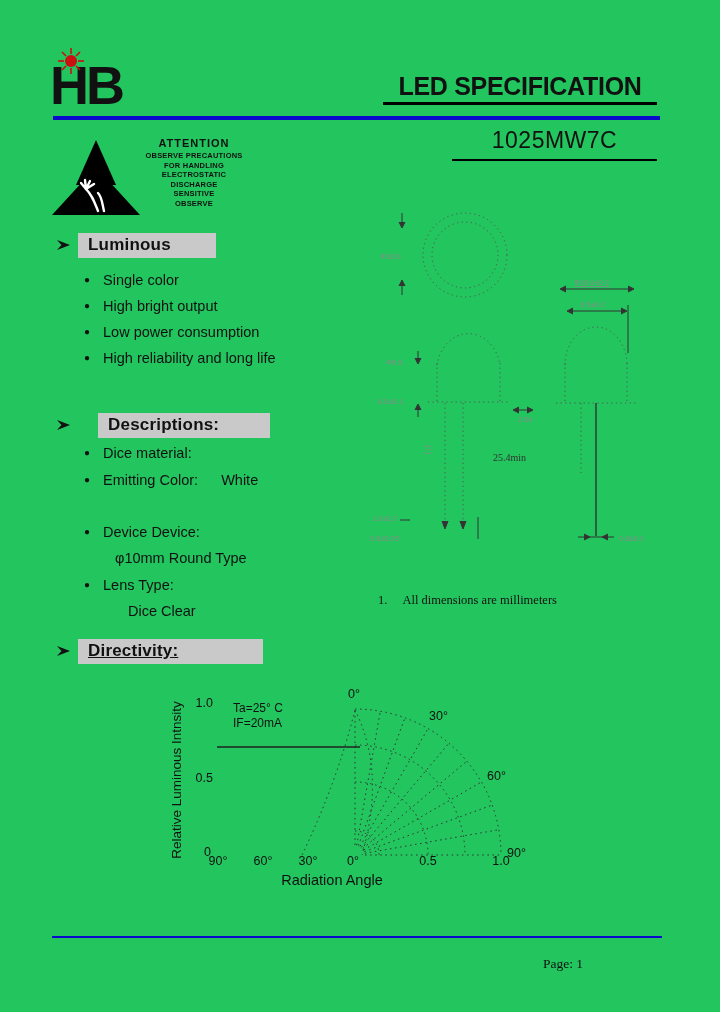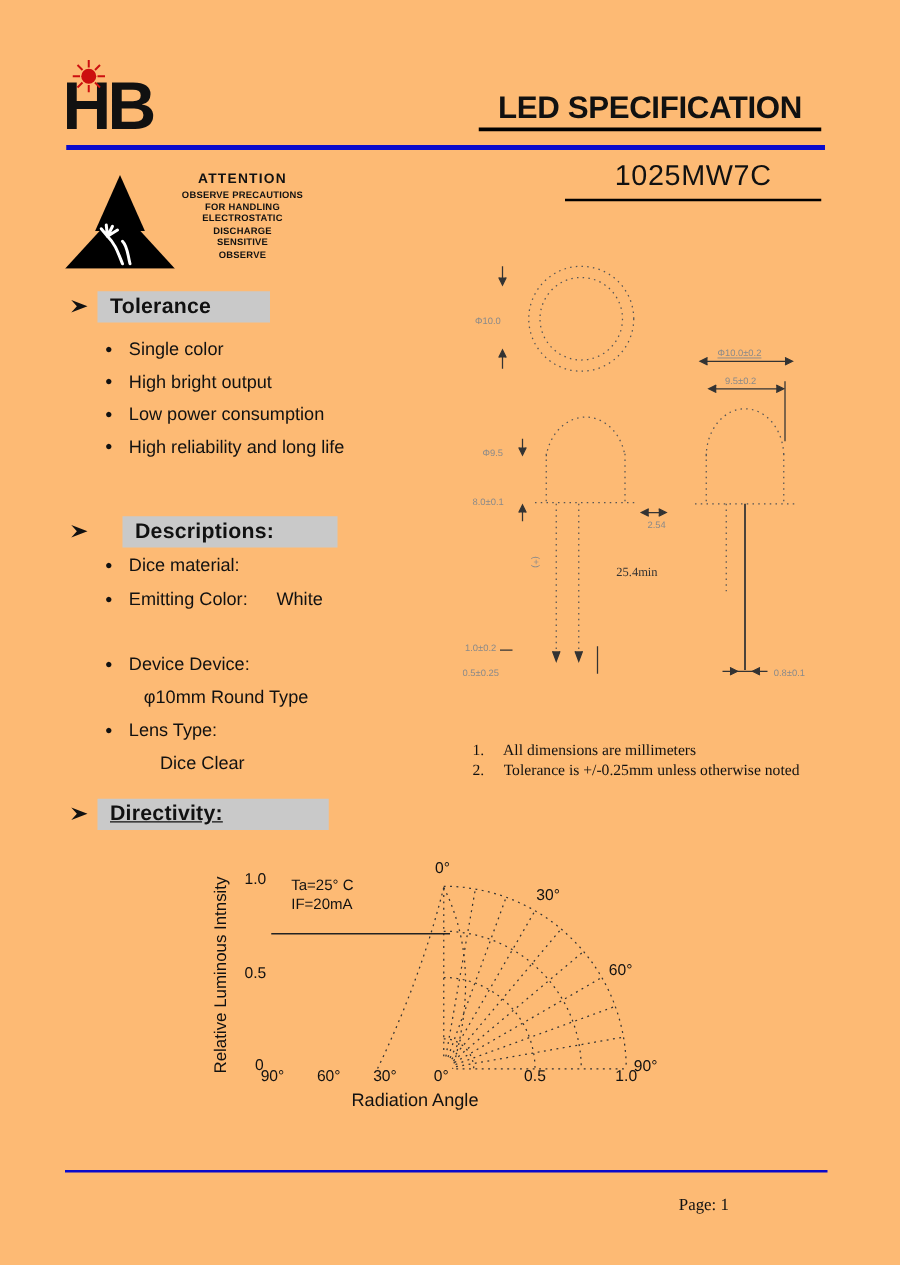--- a/index.html
+++ b/index.html
@@ -1,16 +1,16 @@
 <!DOCTYPE html>
 <html><head>
 <meta charset="utf-8">
 <style>
   html,body{margin:0;padding:0;background:#ffffff;}
-  .page{position:relative;width:720px;height:1012px;background:#fdba74;overflow:hidden;
+  .page{position:relative;width:720px;height:1012px;background:#22c55e;overflow:hidden;
         font-family:"Liberation Sans",sans-serif;color:#111;}
   .abs{position:absolute;}
   .hl{background:#c9c9c9;font-weight:bold;font-size:17px;padding:2px 10px 3px 10px;letter-spacing:.2px;}
   .arrowhead{width:15px;height:12px;}
   .li{position:absolute;display:flex;align-items:center;gap:13px;font-size:14.5px;}
   .bullet{font-size:10px;line-height:10px;}
   .serif{font-family:"Liberation Serif",serif;}
   .title{font-size:25px;font-weight:bold;letter-spacing:-0.3px;border-bottom:3px solid #000;
          padding-bottom:1px;text-align:center;}
   .partno{font-size:23px;font-weight:normal;border-bottom:2px solid #000;padding-bottom:5px;text-align:center;letter-spacing:.5px;}
@@ -65,21 +65,21 @@
     <div class="att-lines">FOR HANDLING</div>
     <div class="att-lines">ELECTROSTATIC</div>
     <div class="att-lines">DISCHARGE</div>
     <div class="att-lines">SENSITIVE</div>
     <div class="att-lines">OBSERVE</div>
   </div>
 
   <svg class="abs arrowhead" style="left:56px;top:239px;" viewBox="0 0 15 12">
     <path d="M1 1 L14 6 L1 11 L5.5 6 Z" fill="#111"></path>
     </svg>
-  <div class="abs hl" style="left:78px;top:233px;width:118px;">Tolerance</div>
+  <div class="abs hl" style="left:78px;top:233px;width:118px;">Luminous</div>
 
   <div class="li" style="left:84px;top:272px;">
     <span class="bullet">●</span>
     <span>Single color</span>
   </div>
   <div class="li" style="left:84px;top:298px;">
     <span class="bullet">●</span>
     <span>High bright output</span>
   </div>
   <div class="li" style="left:84px;top:324px;">
@@ -160,24 +160,20 @@
       <text x="64" y="248" transform="rotate(90 64 240)">(+)</text>
     </g>
     <text x="123" y="256" font-size="10" fill="#333" class="dimtext">25.4min</text>
   </svg>
 
   <div class="abs serif" style="left:378px;top:593px;font-size:12.5px;line-height:15.5px;">
     <div>
       <span style="display:inline-block;width:22px;">1.</span>
       <span>All dimensions are millimeters</span>
     </div>
-    <div>
-      <span style="display:inline-block;width:22px;">2.</span>
-      <span>Tolerance is +/-0.25mm unless otherwise noted</span>
-    </div>
   </div>
 
   <svg class="abs arrowhead" style="left:56px;top:419px;" viewBox="0 0 15 12">
     <path d="M1 1 L14 6 L1 11 L5.5 6 Z" fill="#111"></path>
     </svg>
   <div class="abs hl" style="left:78px;top:413px;width:152px;margin-left:20px;">Descriptions:</div>
 
   <div class="li" style="left:84px;top:445px;">
     <span class="bullet">●</span>
     <span>Dice material:</span>

